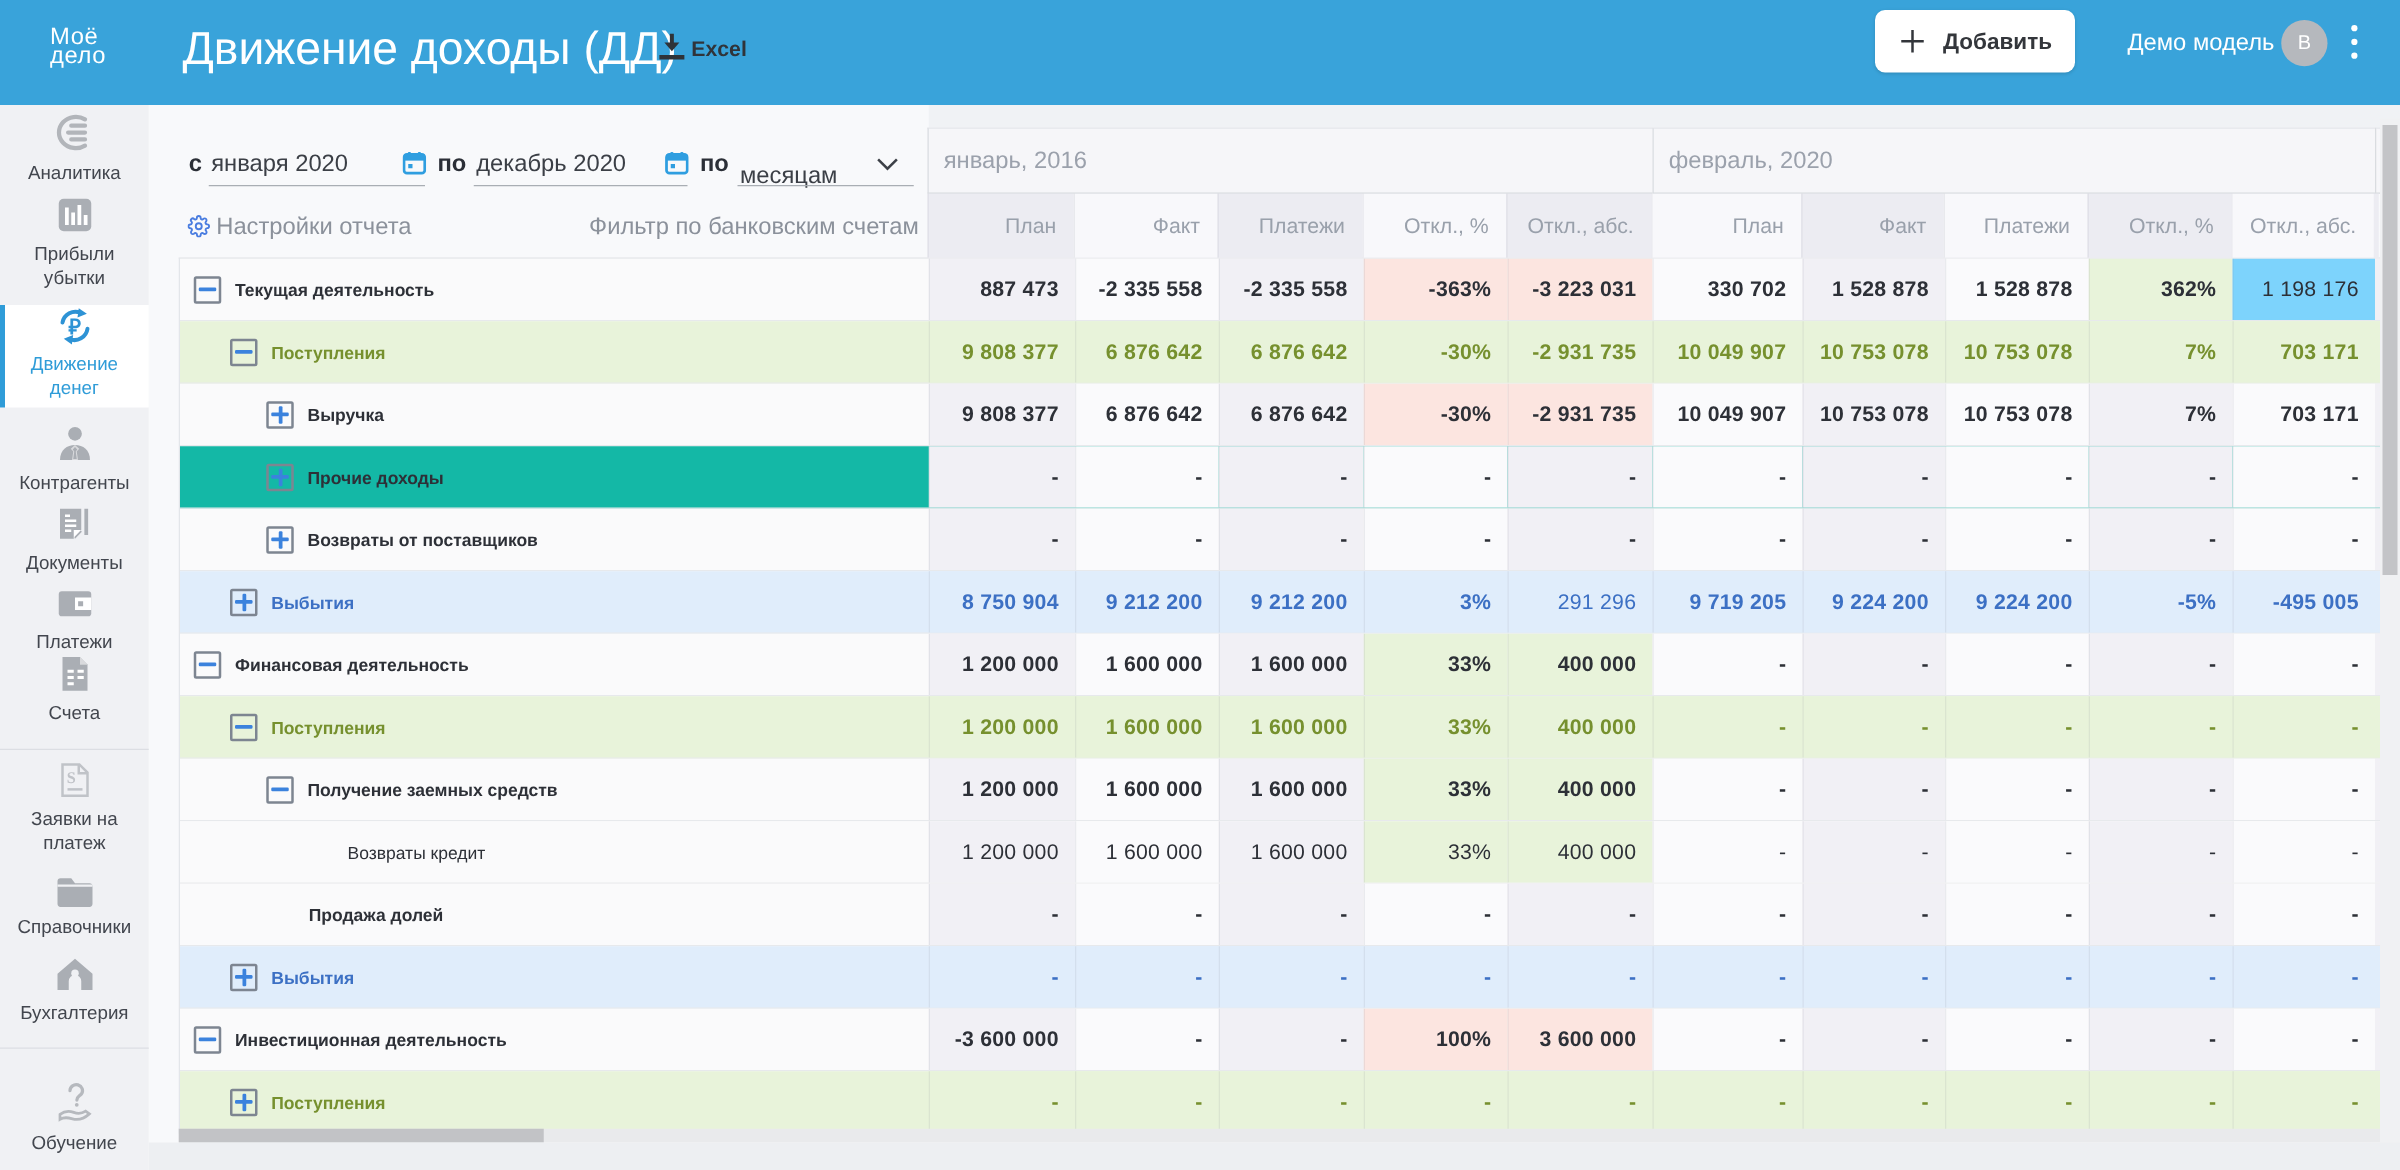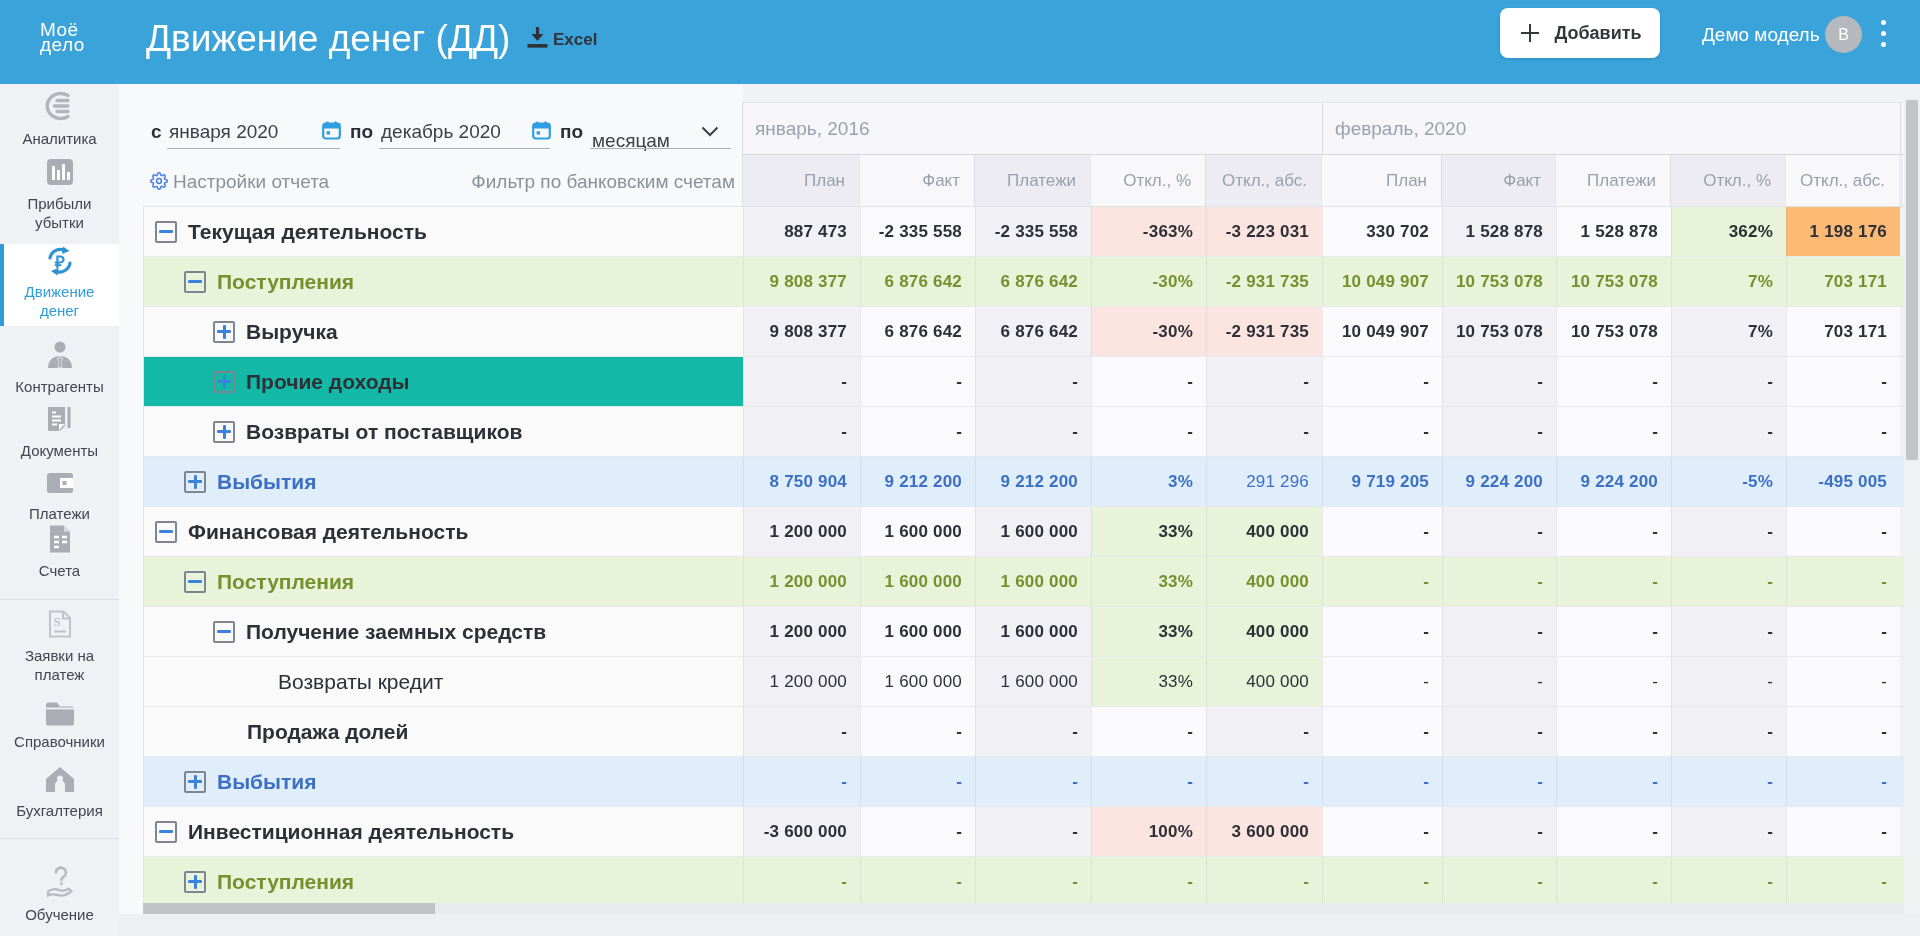--- a/index.html
+++ b/index.html
@@ -37,21 +37,21 @@
 
 #tbl{position:absolute;left:143px;top:102px;width:1761px}
 #mrow{display:flex;height:53px}
 .mc{border-left:1px solid #d9dce0;border-top:1px solid #e4e6ea;border-bottom:1px solid #d6d9dd;
   background:#f6f6f9;color:#9ba1ac;font-size:19px;line-height:52px;padding-left:12px}
 #hrow{display:flex;height:51px}
 .hc{text-align:right;padding-right:14px;line-height:51px;font-size:17px;color:#99a0ab;border-left:1px solid rgba(125,135,150,.13)}
 #drows{border-top:1px solid #dfe2e6;border-left:1px solid #e3e6ea;width:1761px}
 .row{display:flex;height:50px;border-bottom:1px solid #e7e9ec;background:#fff}
 .lbl{width:599px;display:flex;align-items:center}
-.lt{font-size:21px;margin-left:11px;white-space:nowrap}
+.lt{font-size:14px;margin-left:11px;white-space:nowrap}
 .c{text-align:right;padding-right:13px;line-height:49px;font-size:17px;letter-spacing:.2px;border-left:1px solid rgba(125,135,150,.13)}
 .sliver{width:4px}
 .tog{width:22px;height:22px;border:2px solid #7d8591;border-radius:2px;position:relative;flex:none;background:transparent}
 .tog .h{position:absolute;left:2px;top:7.5px;width:14px;height:3px;background:#3b82dd;border-radius:1px}
 .tog .v{position:absolute;left:7.5px;top:2px;width:3px;height:14px;background:#3b82dd;border-radius:1px}
 
 #hscroll{position:absolute;left:143px;top:903px;width:1761px;height:11px;background:#e9eaec}
 #hthumb{position:absolute;left:0;top:0;width:292px;height:11px;background:#c2c3c6}
 #vscroll{position:absolute;left:1904px;top:95px;width:16px;height:841px;background:#f0f1f3}
 #vthumb{position:absolute;left:2px;top:5px;width:12px;height:360px;background:#c3c4c7}
@@ -91,21 +91,21 @@
         </div>
         <div class="c" style="width:117px;background:#f1f0f5;color:#2d3037;font-weight:700">887 473</div>
         <div class="c" style="width:115px;background:#fafafc;color:#2d3037;font-weight:700">-2 335 558</div>
         <div class="c" style="width:116px;background:#f1f0f5;color:#2d3037;font-weight:700">-2 335 558</div>
         <div class="c" style="width:115px;background:#fce5e0;color:#2d3037;font-weight:700">-363%</div>
         <div class="c" style="width:116px;background:#fce5e0;color:#2d3037;font-weight:700">-3 223 031</div>
         <div class="c" style="width:120px;background:#fafafc;color:#2d3037;font-weight:700">330 702</div>
         <div class="c" style="width:114px;background:#f1f0f5;color:#2d3037;font-weight:700">1 528 878</div>
         <div class="c" style="width:115px;background:#fafafc;color:#2d3037;font-weight:700">1 528 878</div>
         <div class="c" style="width:115px;background:#e8f3da;color:#2d3037;font-weight:700">362%</div>
-        <div class="c" style="width:114px;background:#fdba74;color:#2d3037;font-weight:700">1 198 176</div>
+        <div class="c" style="width:114px;background:#7dd3fc;color:#2d3037;font-weight:400">1 198 176</div>
         <div class="sliver" style="background:#f1f0f5"></div>
       </div>
 <div class="row" style="background:#e8f3da">
         <div class="lbl">
           <span style="margin-left:40px" class="tog">
             <i class="h"></i>
           </span>
           <span class="lt" style="color:#76902e;font-weight:700">Поступления</span>
         </div>
         <div class="c" style="width:117px;background:#e8f3da;color:#76902e;font-weight:700">9 808 377</div>
@@ -388,21 +388,21 @@
 <div id="hscroll">
     <div id="hthumb"></div>
   </div>
 <div id="vscroll">
     <div id="vthumb"></div>
   </div>
 <div id="botstrip"></div>
 
 <div id="hdr">
   <div id="logo">Моё<br>дело</div>
-  <div id="title">Движение денег (ДД)</div>
+  <div id="title">Движение доходы (ДД)</div>
   <svg class="chev" style="left:524px;top:25px" width="27" height="25" viewBox="0 0 27 25">
     <path d="M13.5 2 v11" fill="none" stroke="#2e3338" stroke-width="3.2"></path>
     <path d="M7.5 9 L13.5 16 L19.5 9z" fill="#2e3338"></path>
     <rect x="3.5" y="19" width="20" height="3.6" fill="#2e3338"></rect>
   </svg>
   <div id="excel" style="left:553px;top:30px">Excel</div>
   <div id="addbtn"><svg width="24" height="24" viewBox="0 0 24 24" style="margin-right:12px">
     <path d="M12 3v18M3 12h18" stroke="#33363b" stroke-width="2" fill="none"></path>
       </svg>Добавить</div>
   <div id="acct">Демо модель</div>

